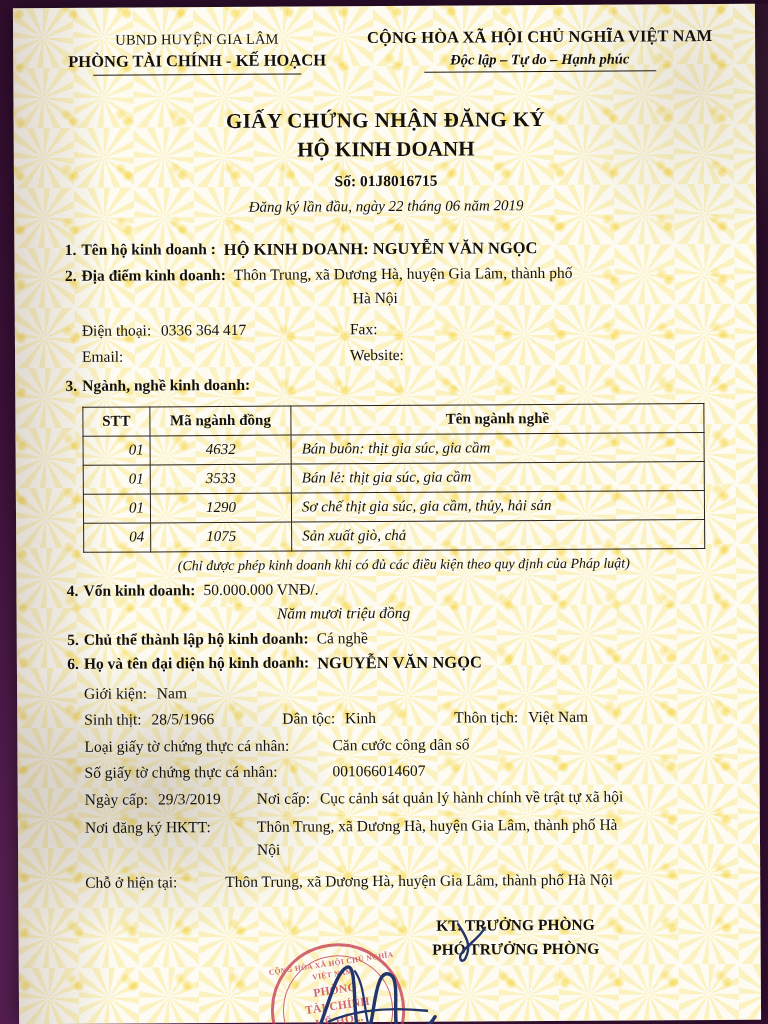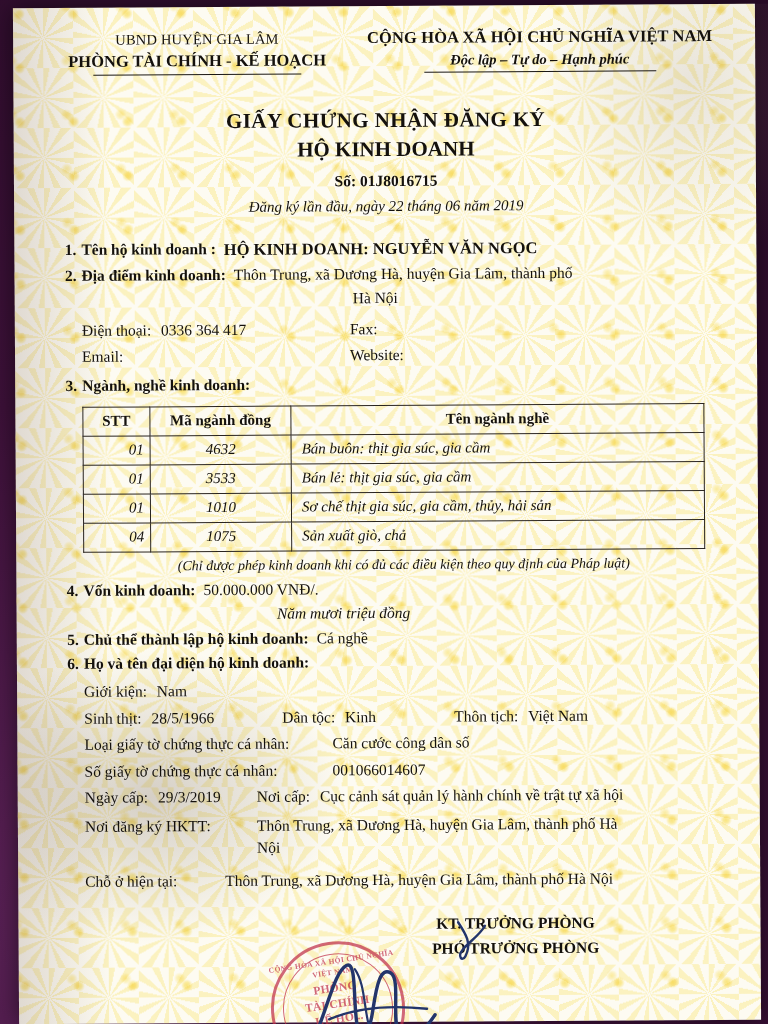--- a/index.html
+++ b/index.html
@@ -354,21 +354,21 @@
               <td class="code">4632</td>
               <td class="nm">Bán buôn: thịt gia súc, gia cầm</td>
             </tr>
             <tr>
               <td class="stt">01</td>
               <td class="code">3533</td>
               <td class="nm">Bán lẻ: thịt gia súc, gia cầm</td>
             </tr>
             <tr>
               <td class="stt">01</td>
-              <td class="code">1010</td>
+              <td class="code">1290</td>
               <td class="nm">Sơ chế thịt gia súc, gia cầm, thủy, hải sản</td>
             </tr>
             <tr>
               <td class="stt">04</td>
               <td class="code">1075</td>
               <td class="nm">Sản xuất giò, chả</td>
             </tr>
           </tbody>
         </table>
 
@@ -383,20 +383,21 @@
 
         <div class="row">
           <span class="num">5.</span>
           <span class="lbl">Chủ thể thành lập hộ kinh doanh:</span>
           <span class="val">Cá nghề</span>
         </div>
 
         <div class="row">
           <span class="num">6.</span>
           <span class="lbl">Họ và tên đại diện hộ kinh doanh:</span>
+          <span class="val big">NGUYỄN VĂN NGỌC</span>
         </div>
 
         <div class="indent" style="margin-top:6px">
           <span>Giới kiện:</span>
           <span style="padding-left:6px">Nam</span>
         </div>
 
         <div class="indent" style="margin-top:4px; display:flex">
           <div style="width:198px">
             <span>Sinh thịt:</span>

